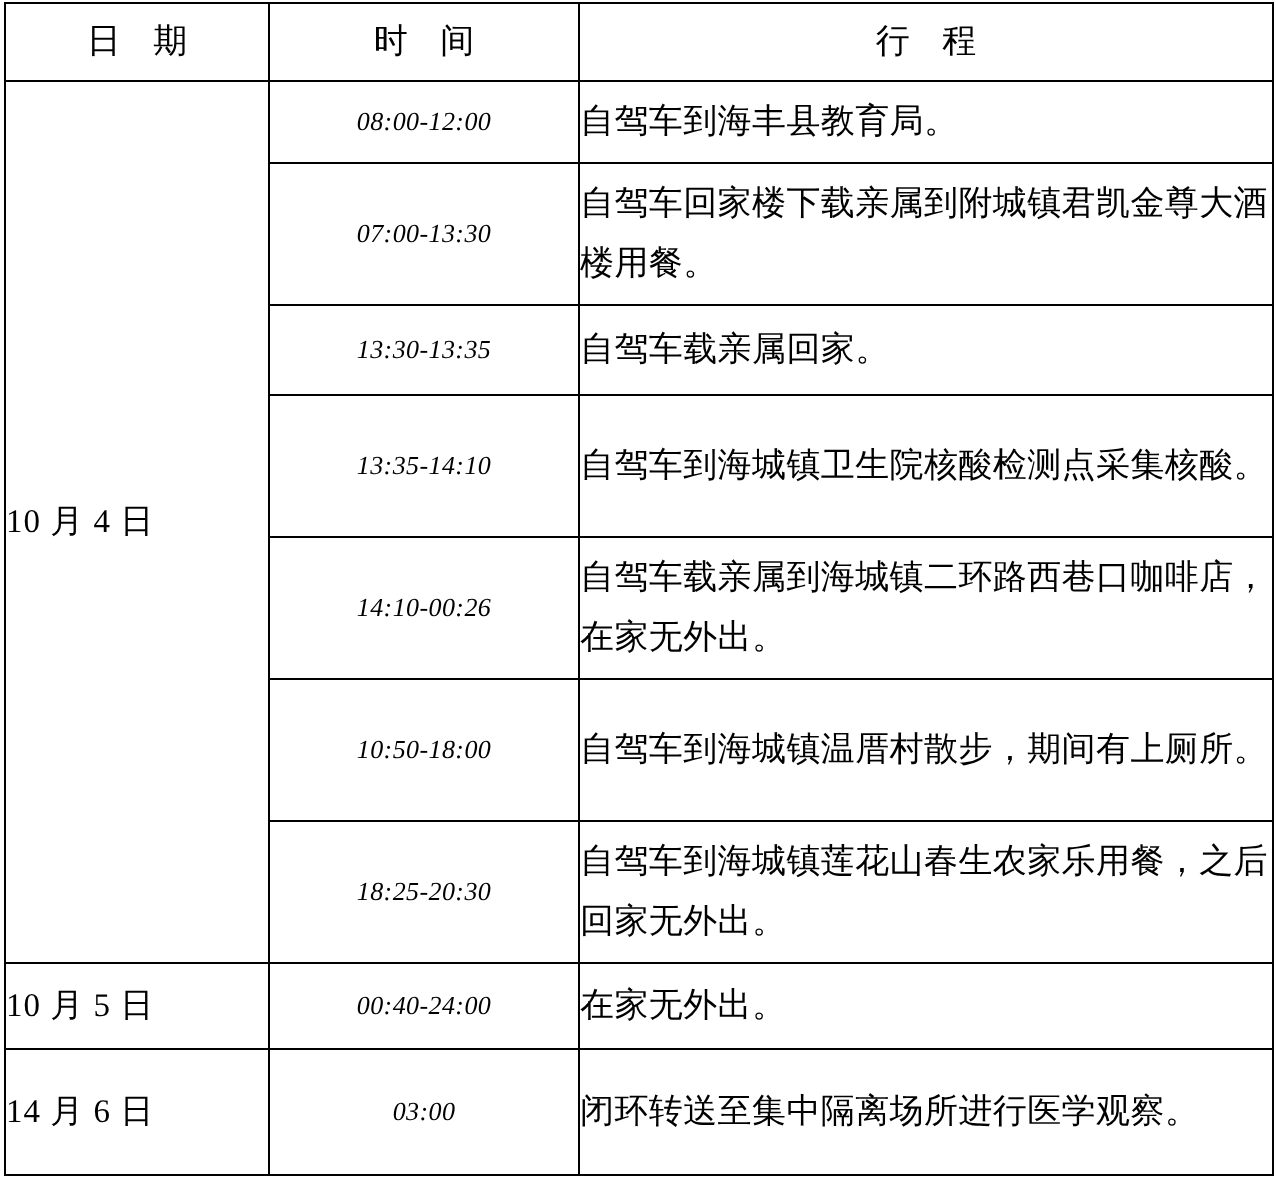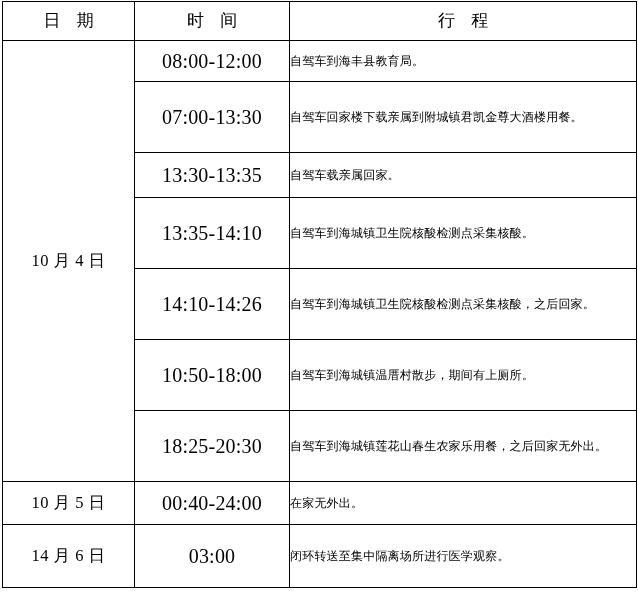--- a/index.html
+++ b/index.html
@@ -40,34 +40,34 @@
   .hdr-cell {
     text-align: center;
     font-size: 17px;
     letter-spacing: 6px;
     text-indent: 6px;
     height: 38px;
     line-height: 38px;
     white-space: nowrap;
   }
   .date-cell {
-    text-align: center;
     font-size: 16.5px;
     letter-spacing: 0.5px;
     white-space: nowrap;
   }
   .time-cell {
     text-align: center;
-    font-size: 20px;
+    font-size: 13px;
     white-space: nowrap;
     letter-spacing: 0.2px;
+    font-style: italic;
   }
   .trip-cell {
     text-align: left;
-    font-size: 12px;
+    font-size: 17px;
     line-height: 30px;
     padding: 6px 8px 6px 10px;
     letter-spacing: 0.2px;
   }
   tr.r1 td { height: 40px; }
   tr.r2 td { height: 70px; }
   tr.r3 td { height: 44px; margin-left: 40px; }
   tr.r4 td { height: 70px; }
   tr.r5 td { height: 70px; }
   tr.r6 td { height: 70px; }
@@ -104,22 +104,22 @@
       </tr>
       <tr class="r3">
         <td class="time-cell">13:30-13:35</td>
         <td class="trip-cell">自驾车载亲属回家。</td>
       </tr>
       <tr class="r4">
         <td class="time-cell">13:35-14:10</td>
         <td class="trip-cell">自驾车到海城镇卫生院核酸检测点采集核酸。</td>
       </tr>
       <tr class="r5">
-        <td class="time-cell">14:10-14:26</td>
-        <td class="trip-cell">自驾车到海城镇卫生院核酸检测点采集核酸，之后回家。</td>
+        <td class="time-cell">14:10-00:26</td>
+        <td class="trip-cell">自驾车载亲属到海城镇二环路西巷口咖啡店，在家无外出。</td>
       </tr>
       <tr class="r6">
         <td class="time-cell">10:50-18:00</td>
         <td class="trip-cell">自驾车到海城镇温厝村散步，期间有上厕所。</td>
       </tr>
       <tr class="r7">
         <td class="time-cell">18:25-20:30</td>
         <td class="trip-cell">自驾车到海城镇莲花山春生农家乐用餐，之后回家无外出。</td>
       </tr>
       <tr class="r8">

